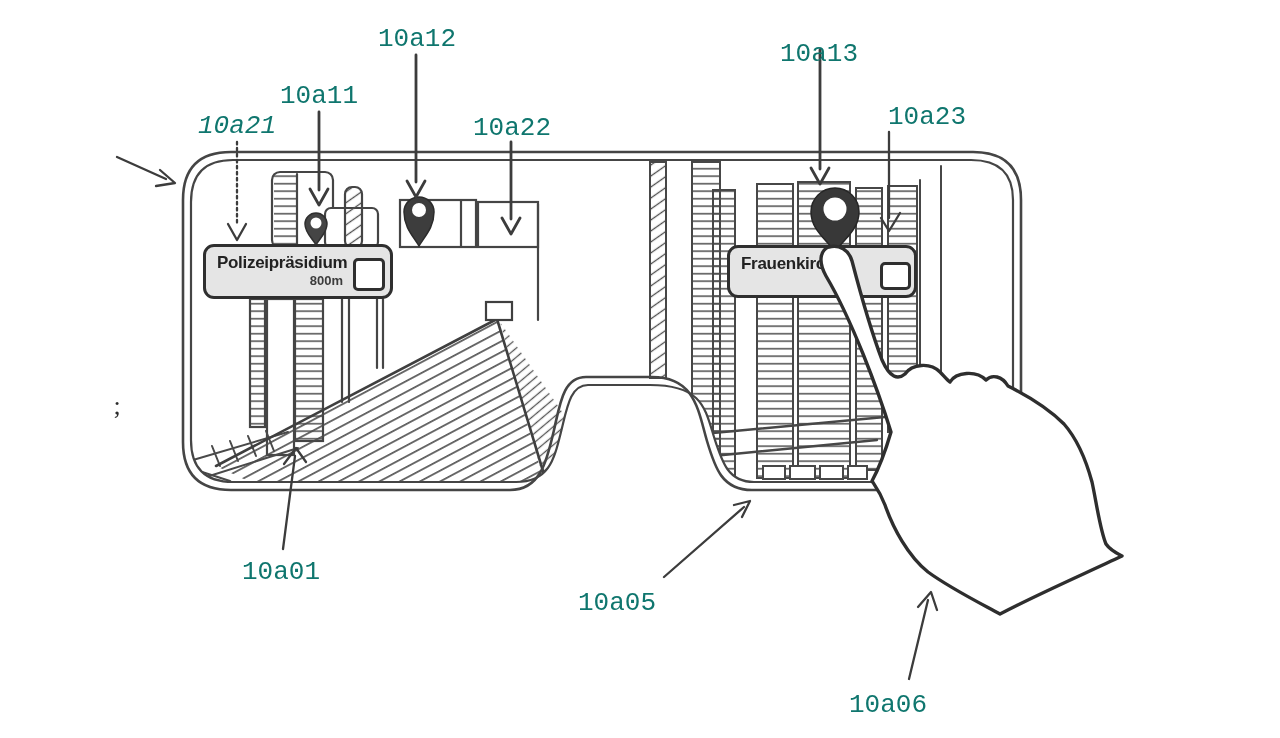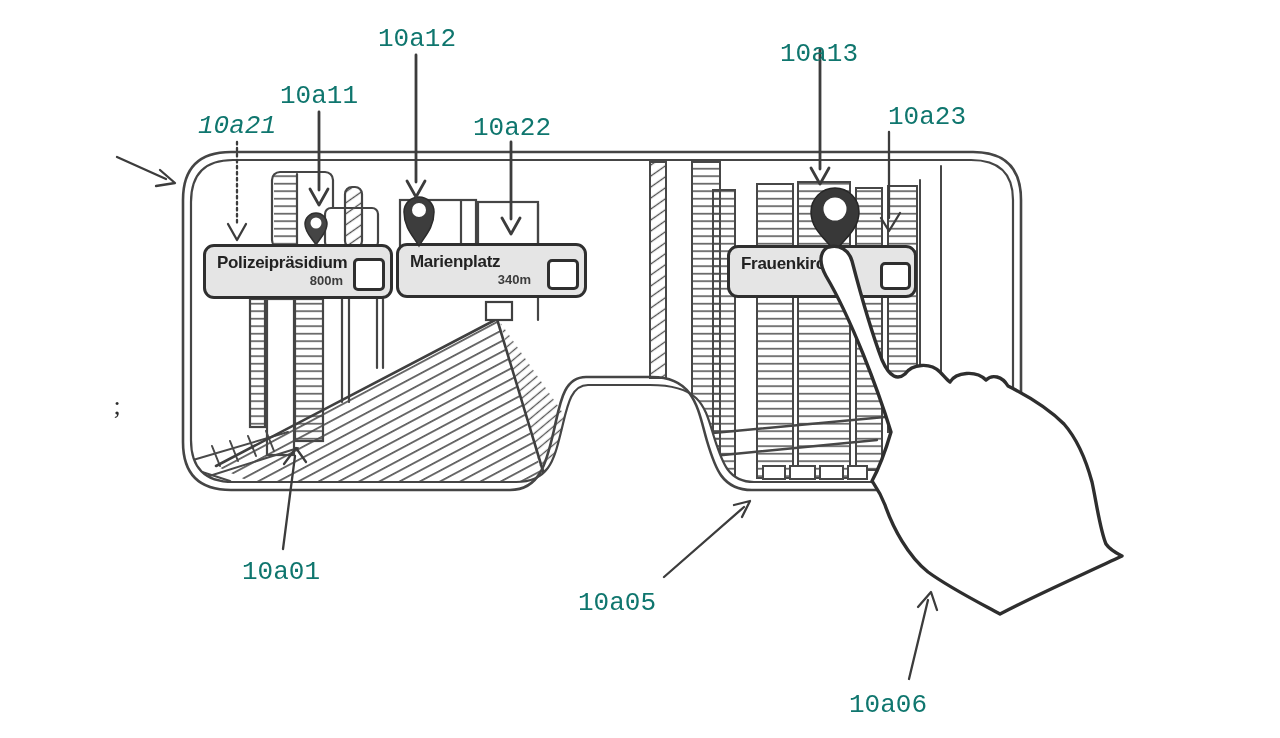--- a/index.html
+++ b/index.html
@@ -145,25 +145,20 @@
         Q 191 482 191 440 V 202 Q 191 160 233 160 Z"></path>
     </g>
   </svg>
 
   <div class="ar-label" style="left:203px;top:244px;width:190px;height:55px;">
     <span class="ar-title">Polizeipräsidium</span>
     <span class="ar-distance" style="right:47px;">800m</span>
     <span class="ar-checkbox" style="left:147px;top:11px;width:32px;height:33px;"></span>
   </div>
 
-  <div class="ar-label" style="left:396px;top:243px;width:191px;height:55px;">
-    <span class="ar-title">Marienplatz</span>
-    <span class="ar-distance" style="right:53px;">340m</span>
-    <span class="ar-checkbox" style="left:148px;top:13px;width:32px;height:31px;"></span>
-  </div>
 
   <div class="ar-label" style="left:727px;top:245px;width:190px;height:53px;">
     <span class="ar-title">Frauenkirche</span>
     <span class="ar-distance" style="right:46px;"></span>
     <span class="ar-checkbox" style="left:150px;top:14px;width:31px;height:28px;"></span>
   </div>
 
   <svg class="layer fore" viewBox="0 0 1280 738">
 
     <g>

